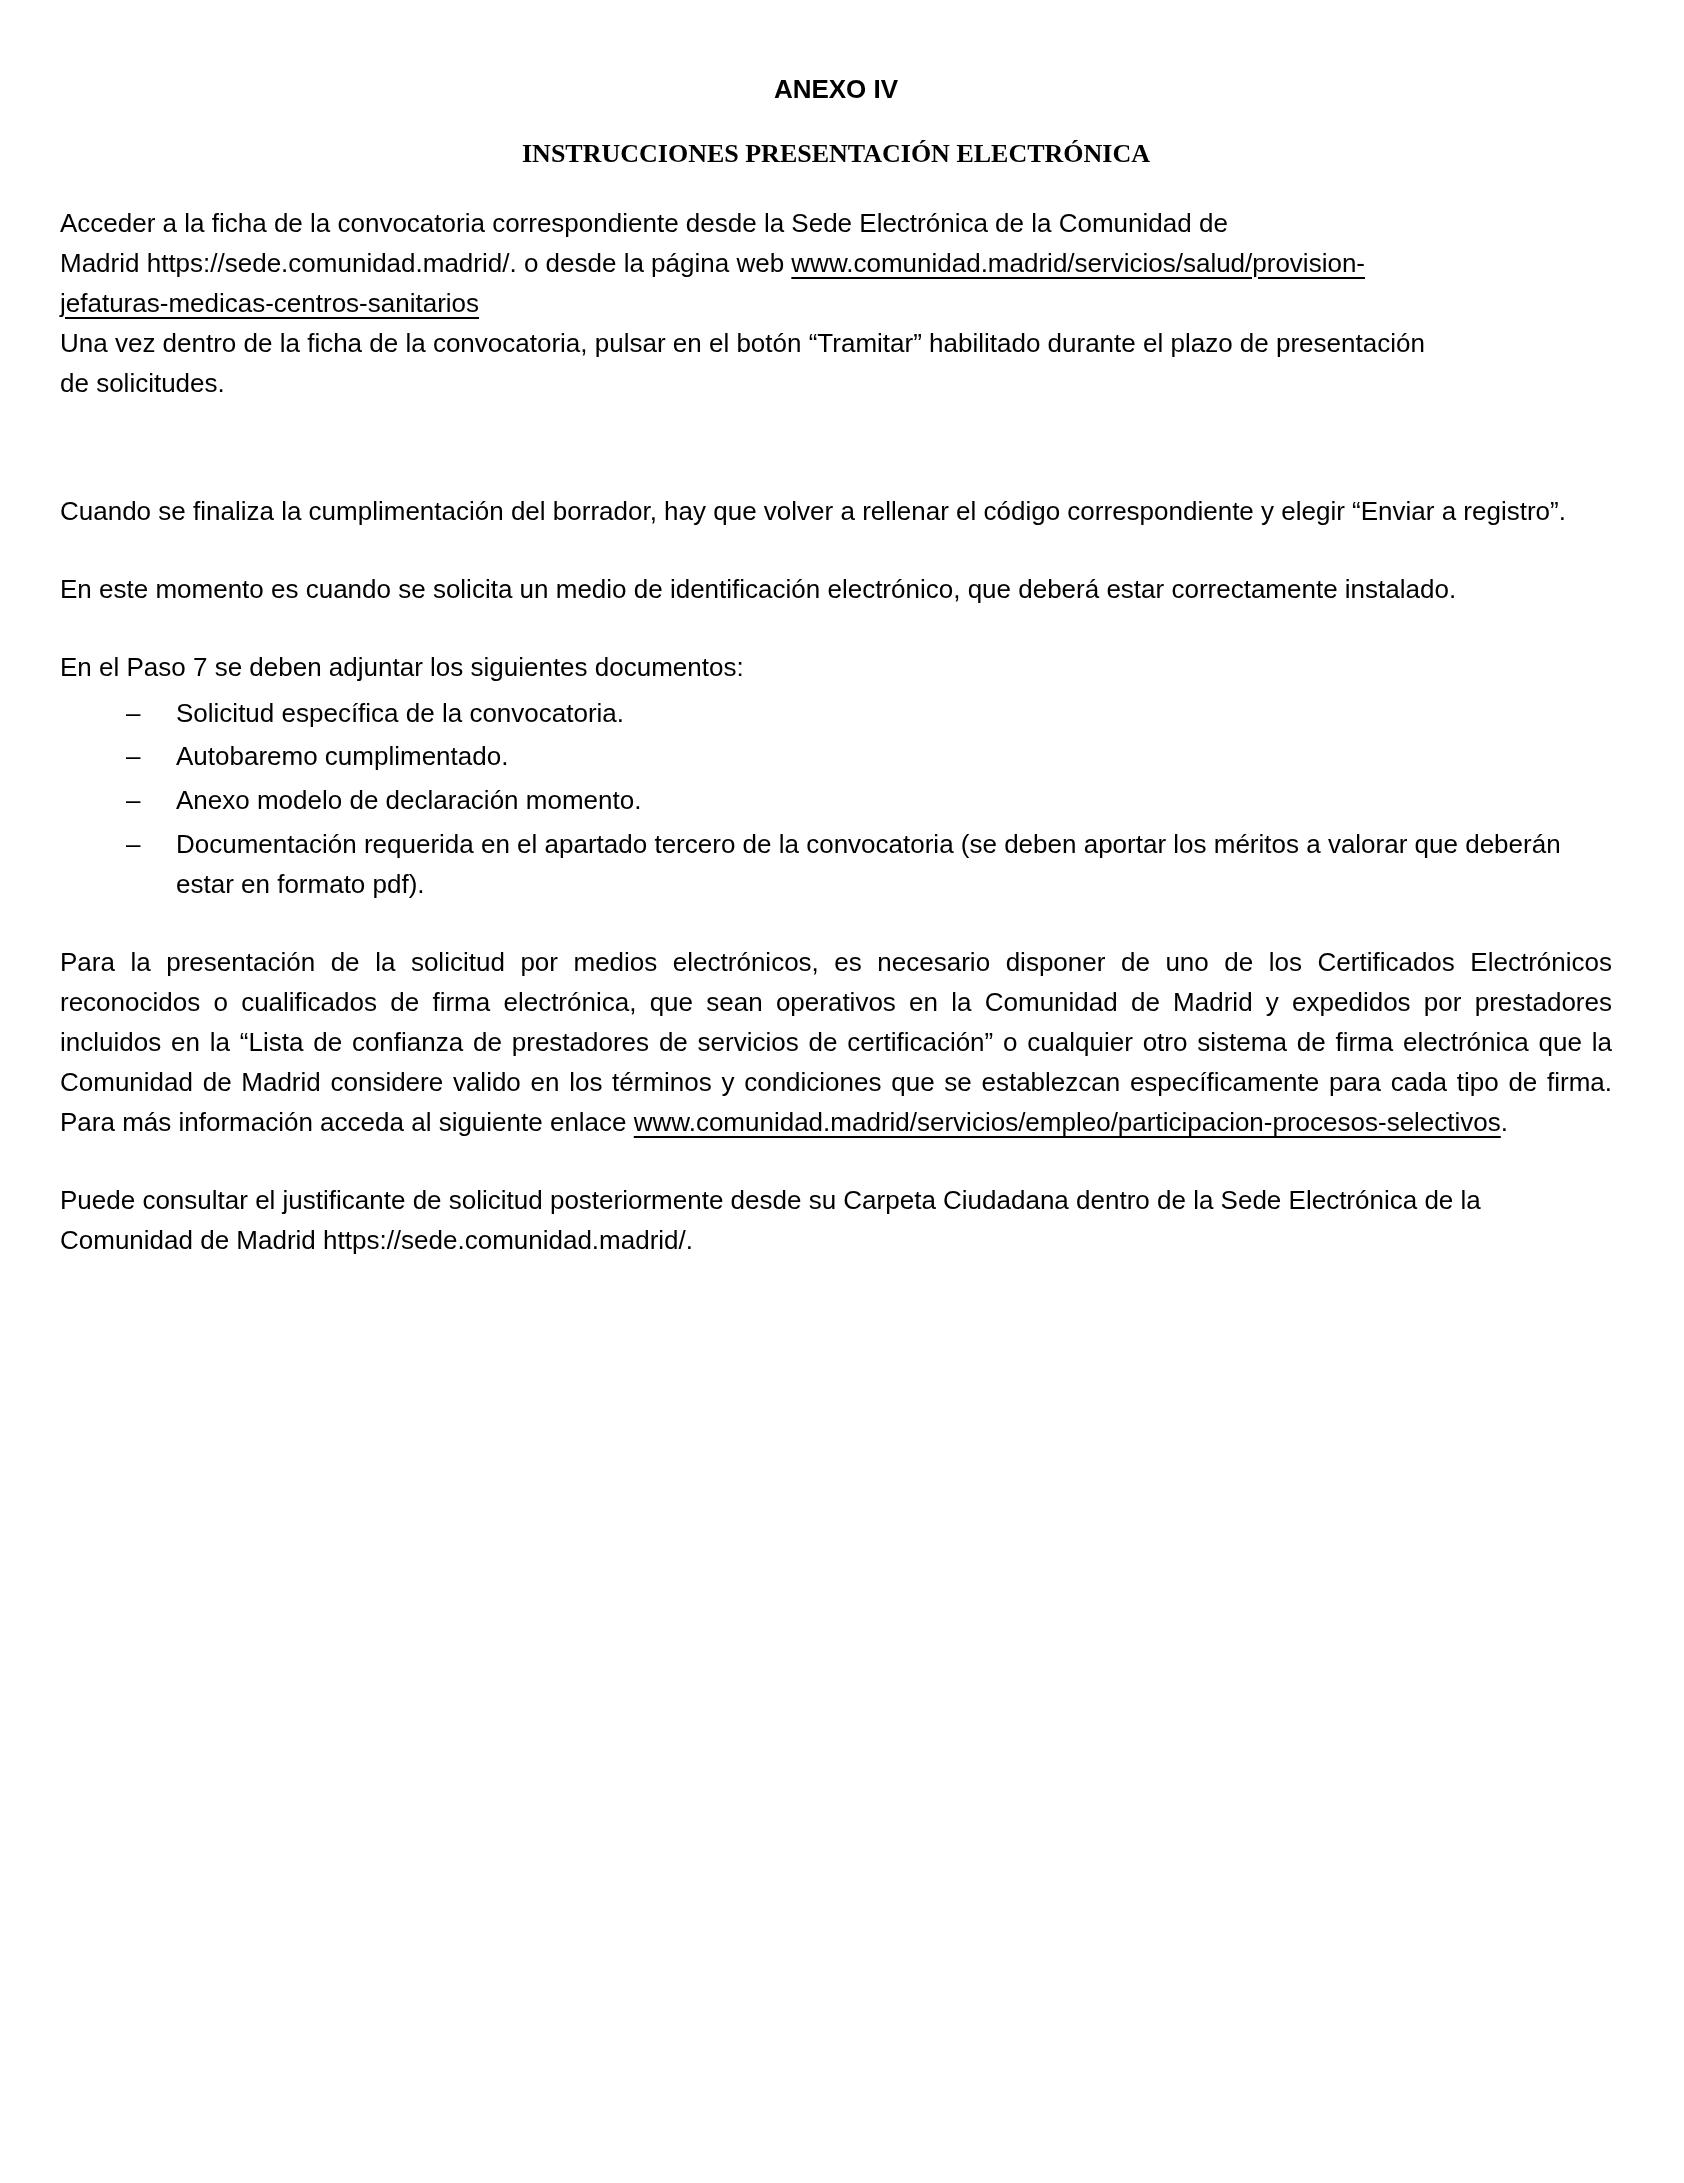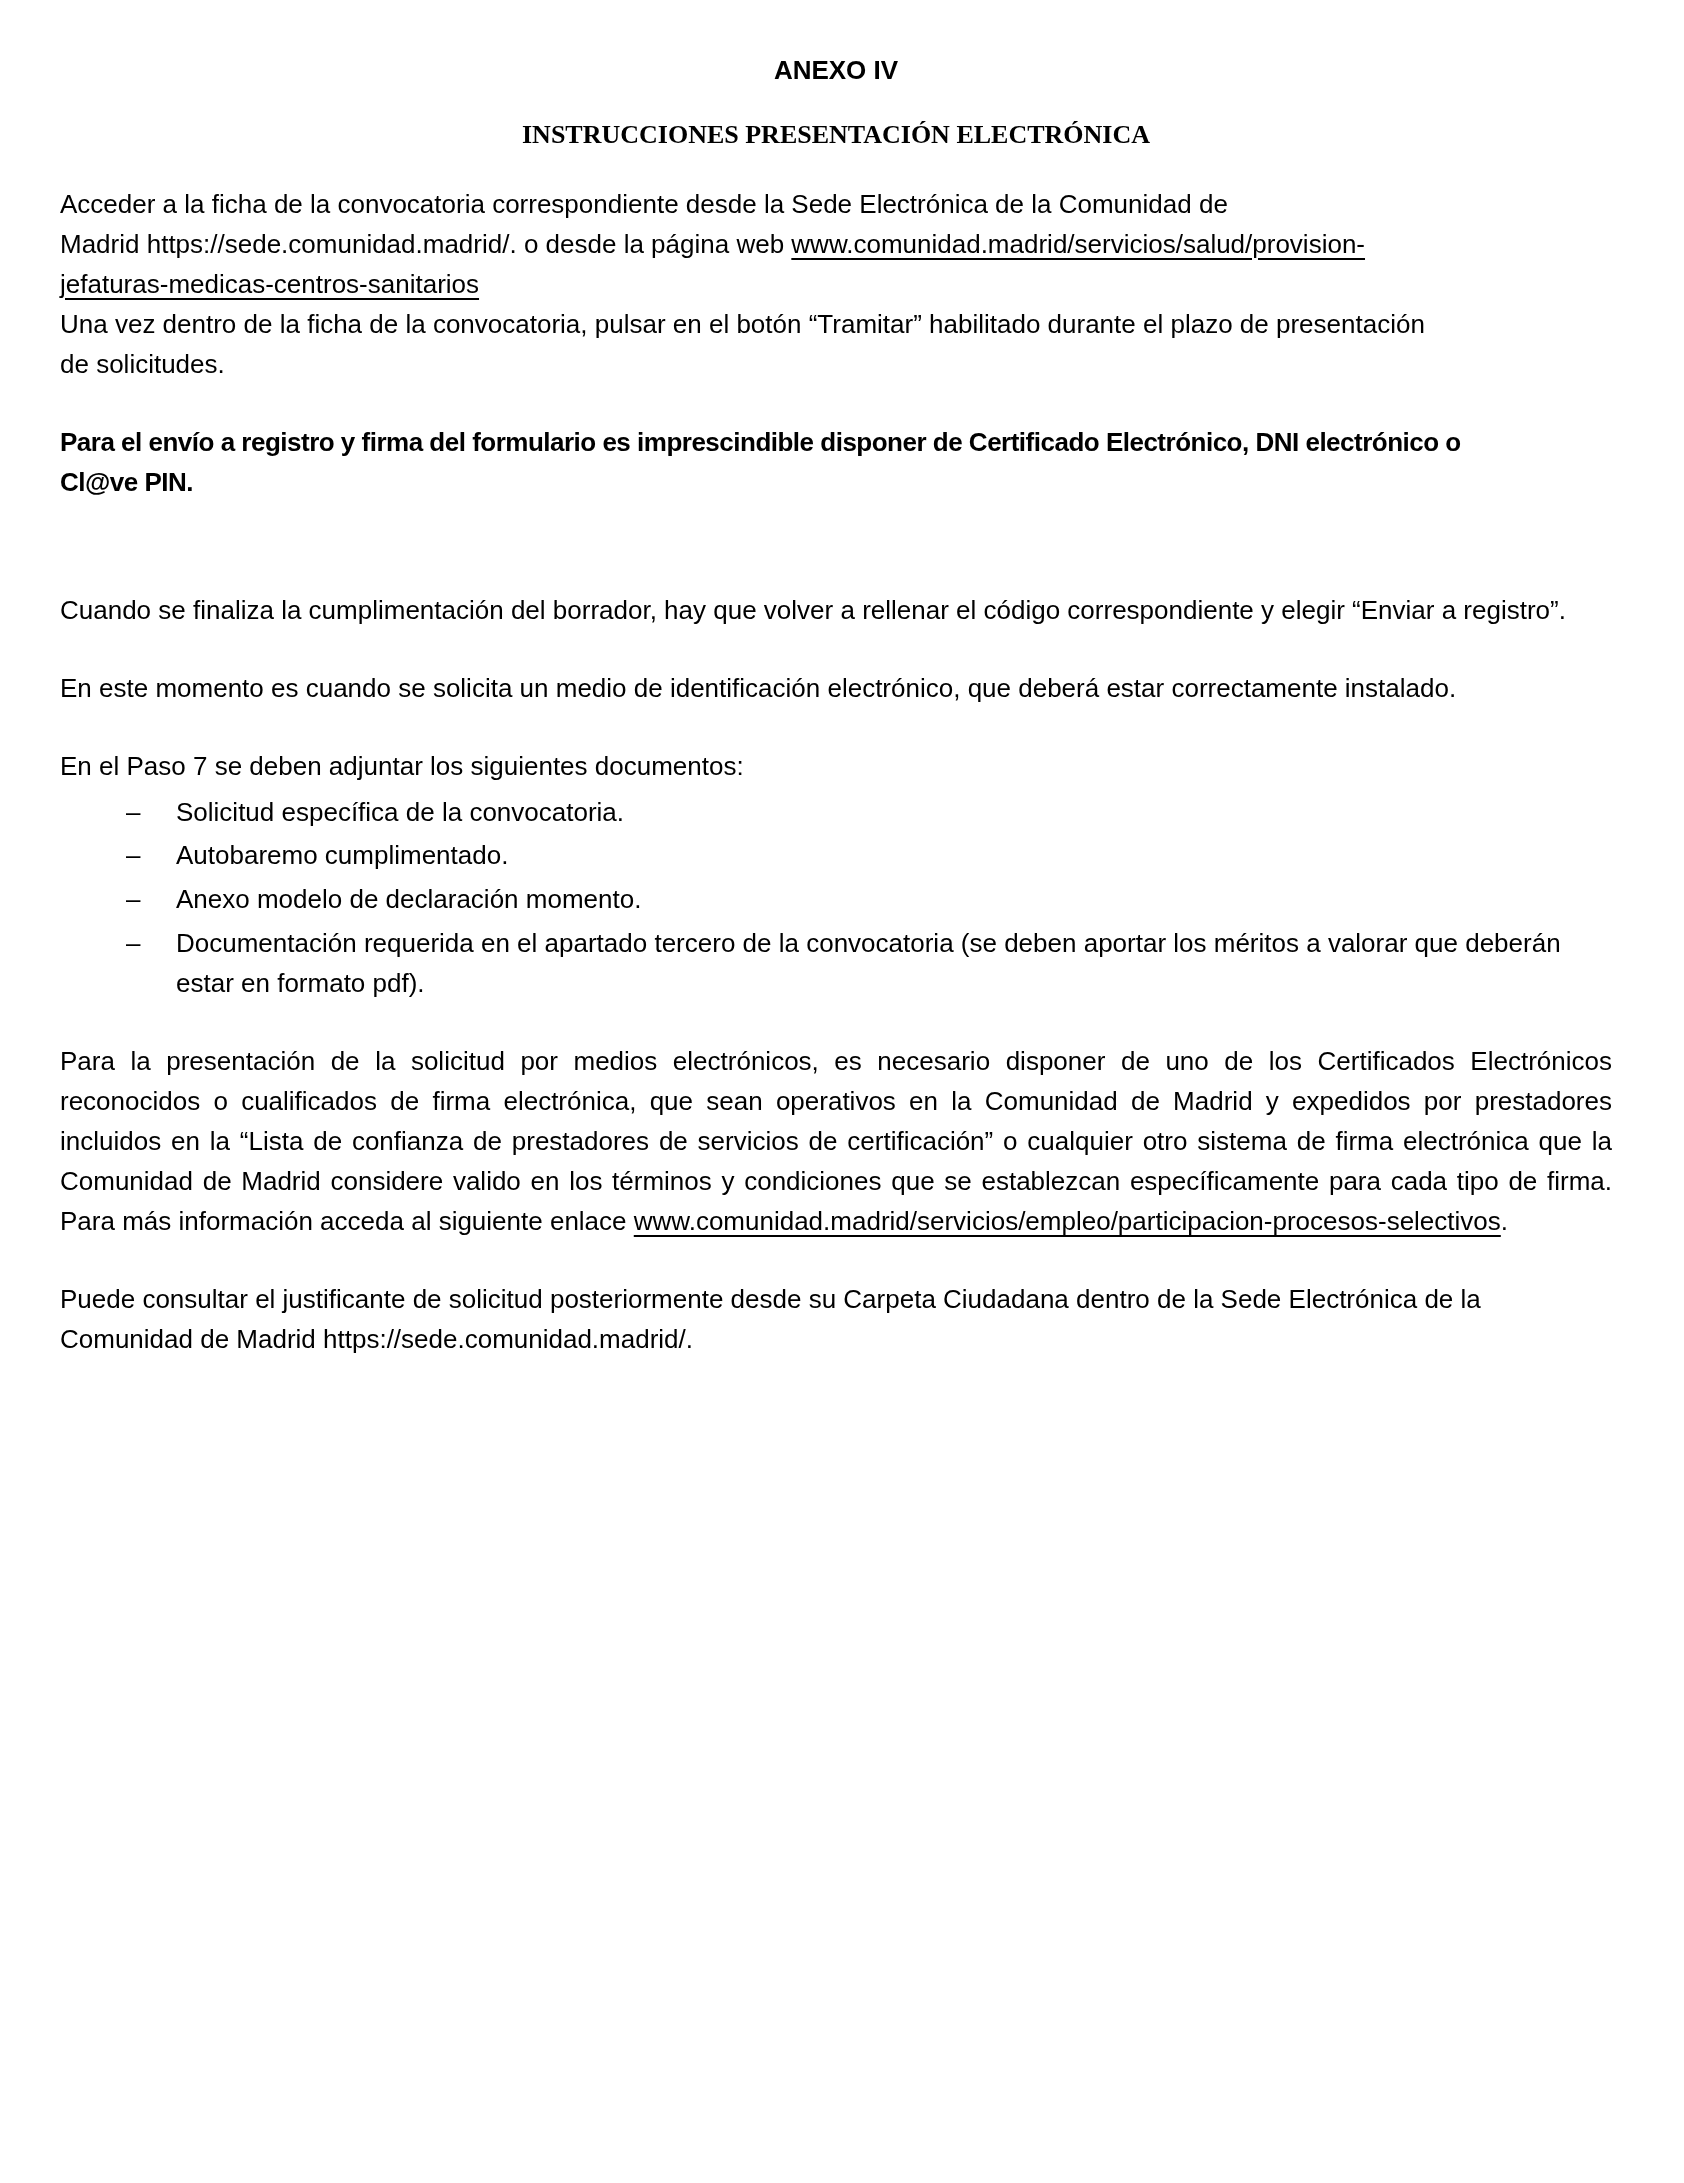--- a/index.html
+++ b/index.html
@@ -10,21 +10,21 @@
   .page {
     position: relative;
     box-sizing: border-box;
     width: 1672px;
     height: 2183px;
     background: #ffffff;
     color: #000000;
     font-family: "Liberation Sans", sans-serif;
     font-size: 26px;
     line-height: 40px;
-    padding: 50px 60px 0 60px;
+    padding: 69px 60px 0 60px;
     overflow: hidden;
   }
   p { margin: 0 0 38px 0; }
   .center { text-align: center; }
   .bold { font-weight: bold; }
   .title { margin-bottom: 24.5px; }
   .subtitle { margin-bottom: 29px; font-family: Liberation Serif, serif; }
   .bold-para { letter-spacing: -0.5px; }
   .gap-before { margin-top: 88px; }
   .justify { text-align: justify; }
@@ -57,21 +57,20 @@
 
 <div class="page">
 
   <p class="center bold title">ANEXO IV</p>
 
   <p class="center bold subtitle">INSTRUCCIONES PRESENTACIÓN ELECTRÓNICA</p>
 
 
   <p><span>Acceder a  la ficha de la convocatoria correspondiente desde  la Sede Electrónica de la Comunidad de</span><br><span>Madrid  https://sede.comunidad.madrid/. o desde la página web </span><a class="doc-link"><span>www.comunidad.madrid/servicios/salud/provision-</span><br><span>jefaturas-medicas-centros-sanitarios</span></a><br><span>Una vez dentro de la ficha de la convocatoria, pulsar en el botón “Tramitar” habilitado durante el plazo de presentación</span><br><span>de solicitudes.</span></p>
 
-  <p class="bold bold-para"><span>Para el envío a registro y firma del formulario es imprescindible disponer de Certificado Electrónico, DNI electrónico o</span><br><span>Cl@ve PIN.</span></p>
 
   <p class="gap-before">Cuando se finaliza la cumplimentación del borrador, hay que volver a rellenar el código correspondiente y elegir “Enviar a registro”.</p>
 
   <p>En este momento es cuando se solicita un medio de identificación electrónico, que deberá estar correctamente instalado.</p>
 
   <p class="step2-heading">En el Paso 7 se deben adjuntar los siguientes documentos:</p>
 
   <ul class="doc-list">
     <li><span class="dash">–</span><span>Solicitud específica de la convocatoria.</span></li>
     <li><span class="dash">–</span><span>Autobaremo cumplimentado.</span></li>

